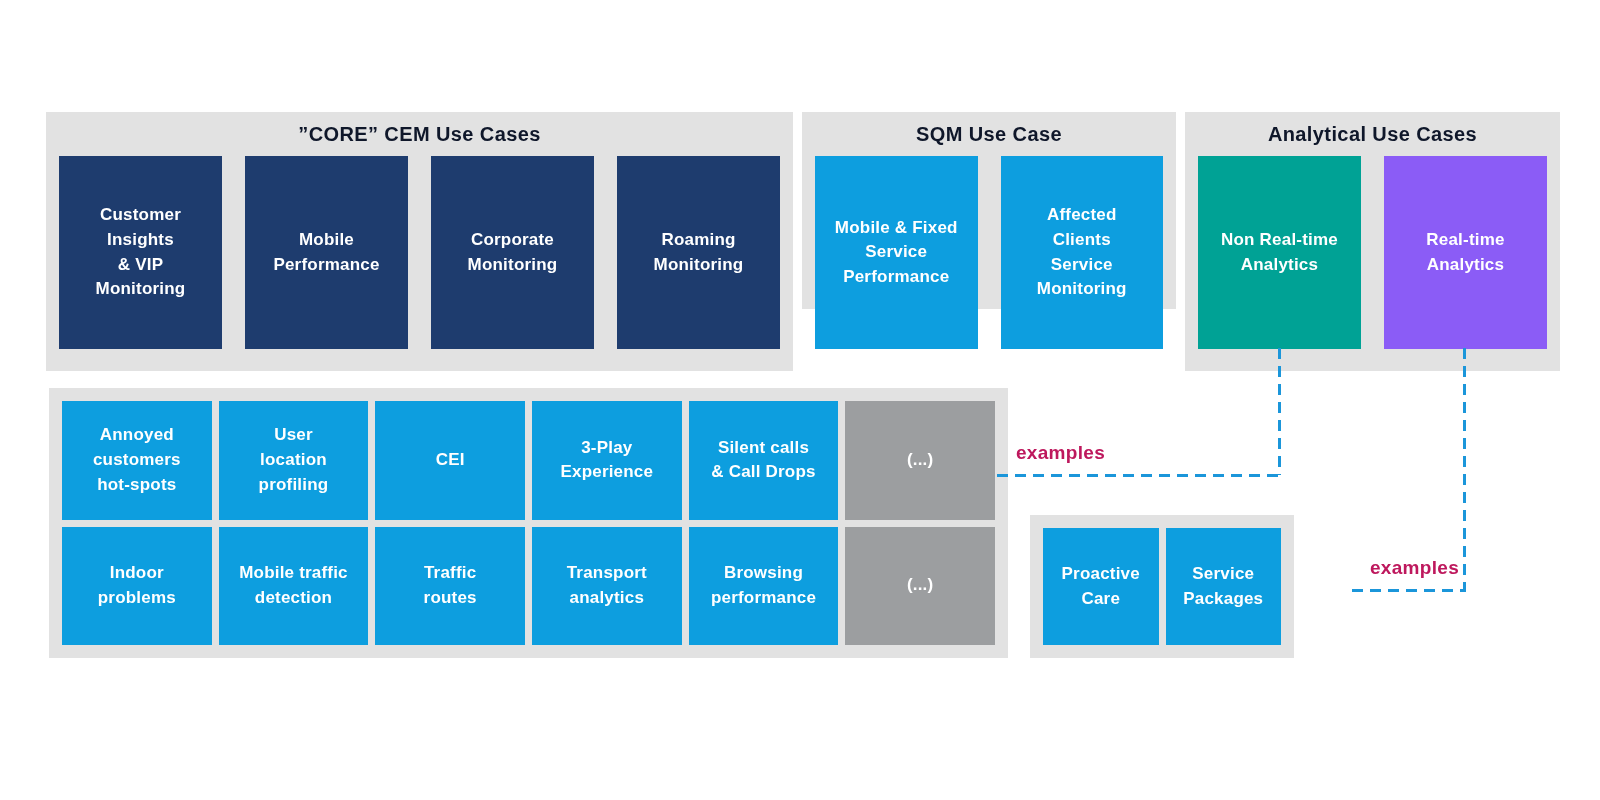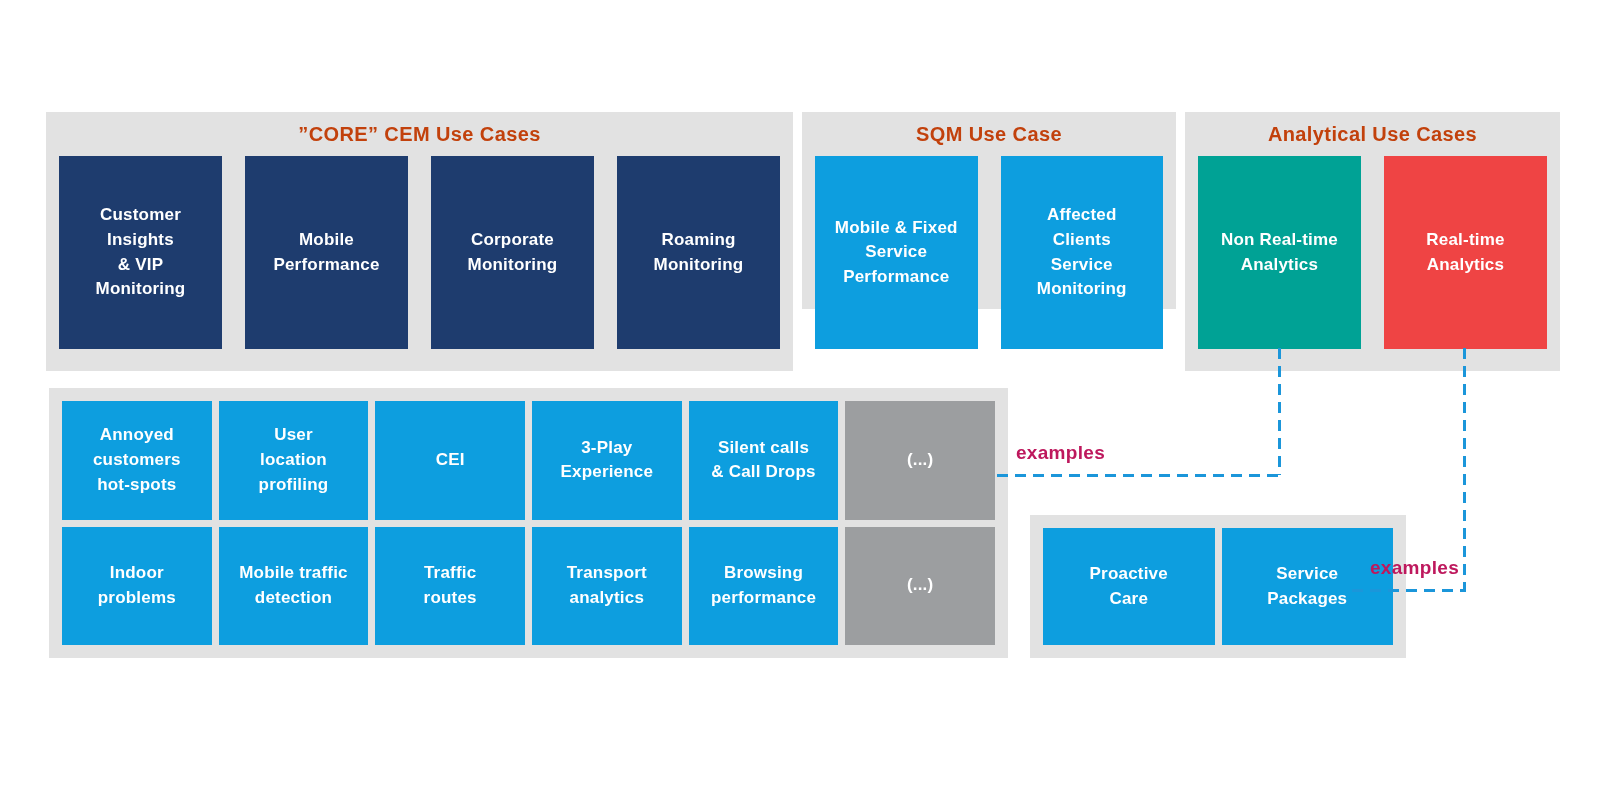--- a/index.html
+++ b/index.html
@@ -1,49 +1,49 @@
 <!DOCTYPE html>
 <html><head>
 <meta charset="utf-8">
 <style>
   html,body{margin:0;padding:0;background:#ffffff;font-family:"Liberation Sans",sans-serif;}
   .stage{position:relative;width:1600px;height:800px;background:#ffffff;overflow:hidden;}
 
   .panel{position:absolute;background:#e2e2e2;box-sizing:border-box;}
   .panel-title{height:44px;display:flex;align-items:center;justify-content:center;
-    font-size:20px;font-weight:700;color:#c2410c;letter-spacing:0.4px;}
+    font-size:20px;font-weight:700;color:#0f172a;letter-spacing:0.4px;}
   .box-row{display:flex;gap:23px;padding:0 13px;height:193px;}
   .box{flex:1;display:flex;align-items:center;justify-content:center;text-align:center;
     color:#ffffff;font-size:17px;font-weight:700;line-height:1.45;letter-spacing:0.2px;
     white-space:pre-line;box-sizing:border-box;padding:4px;}
   .navy{background:#1e3c6e;}
   .blue{background:#0d9edf;}
   .teal{background:#00a295;}
-  .green{background:#ef4444;}
+  .green{background:#8b5cf6;}
   .grayb{background:#9c9ea0;}
 
   .grid-panel{display:grid;gap:7px;padding:13px;box-sizing:border-box;}
   .grid6{grid-template-columns:repeat(6,1fr);grid-template-rows:repeat(2,1fr);}
   .grid2{grid-template-columns:repeat(2,1fr);grid-template-rows:1fr;}
   .gbox{display:flex;align-items:center;justify-content:center;text-align:center;
     color:#ffffff;font-size:17px;font-weight:700;line-height:1.45;letter-spacing:0.2px;
     white-space:pre-line;box-sizing:border-box;padding:4px;}
 
   .dash-h{position:absolute;height:3px;
     background:repeating-linear-gradient(90deg,#1b96da 0 11px,transparent 11px 18px);}
   .dash-v{position:absolute;width:3px;
     background:repeating-linear-gradient(180deg,#1b96da 0 11px,transparent 11px 18px);}
   .examples-label{position:absolute;color:#be185d;font-size:19px;font-weight:600;letter-spacing:0.3px;}
 
   
   #panel-core{left:46px;top:112px;width:747px;height:259px;}
   #panel-sqm{left:802px;top:112px;width:374px;height:197px;}
   #panel-analytical{left:1185px;top:112px;width:375px;height:259px;}
   #panel-examples-grid{left:49px;top:388px;width:959px;height:270px;}
-  #panel-care{left:1030px;top:515px;width:376px;height:143px;}
+  #panel-care{left:1030px;top:515px;width:264px;height:143px;}
 
   #conn-left-v{left:1278px;top:348px;height:127px;}
   #conn-left-h{left:997px;top:474px;width:284px;}
   #label-examples-left{left:1016px;top:442px;}
   #conn-right-v{left:1463px;top:348px;height:242px;}
   #conn-right-h{left:1352px;top:589px;width:114px;}
   #label-examples-right{left:1370px;top:557px;}
 </style>
 </head>
 <body>

